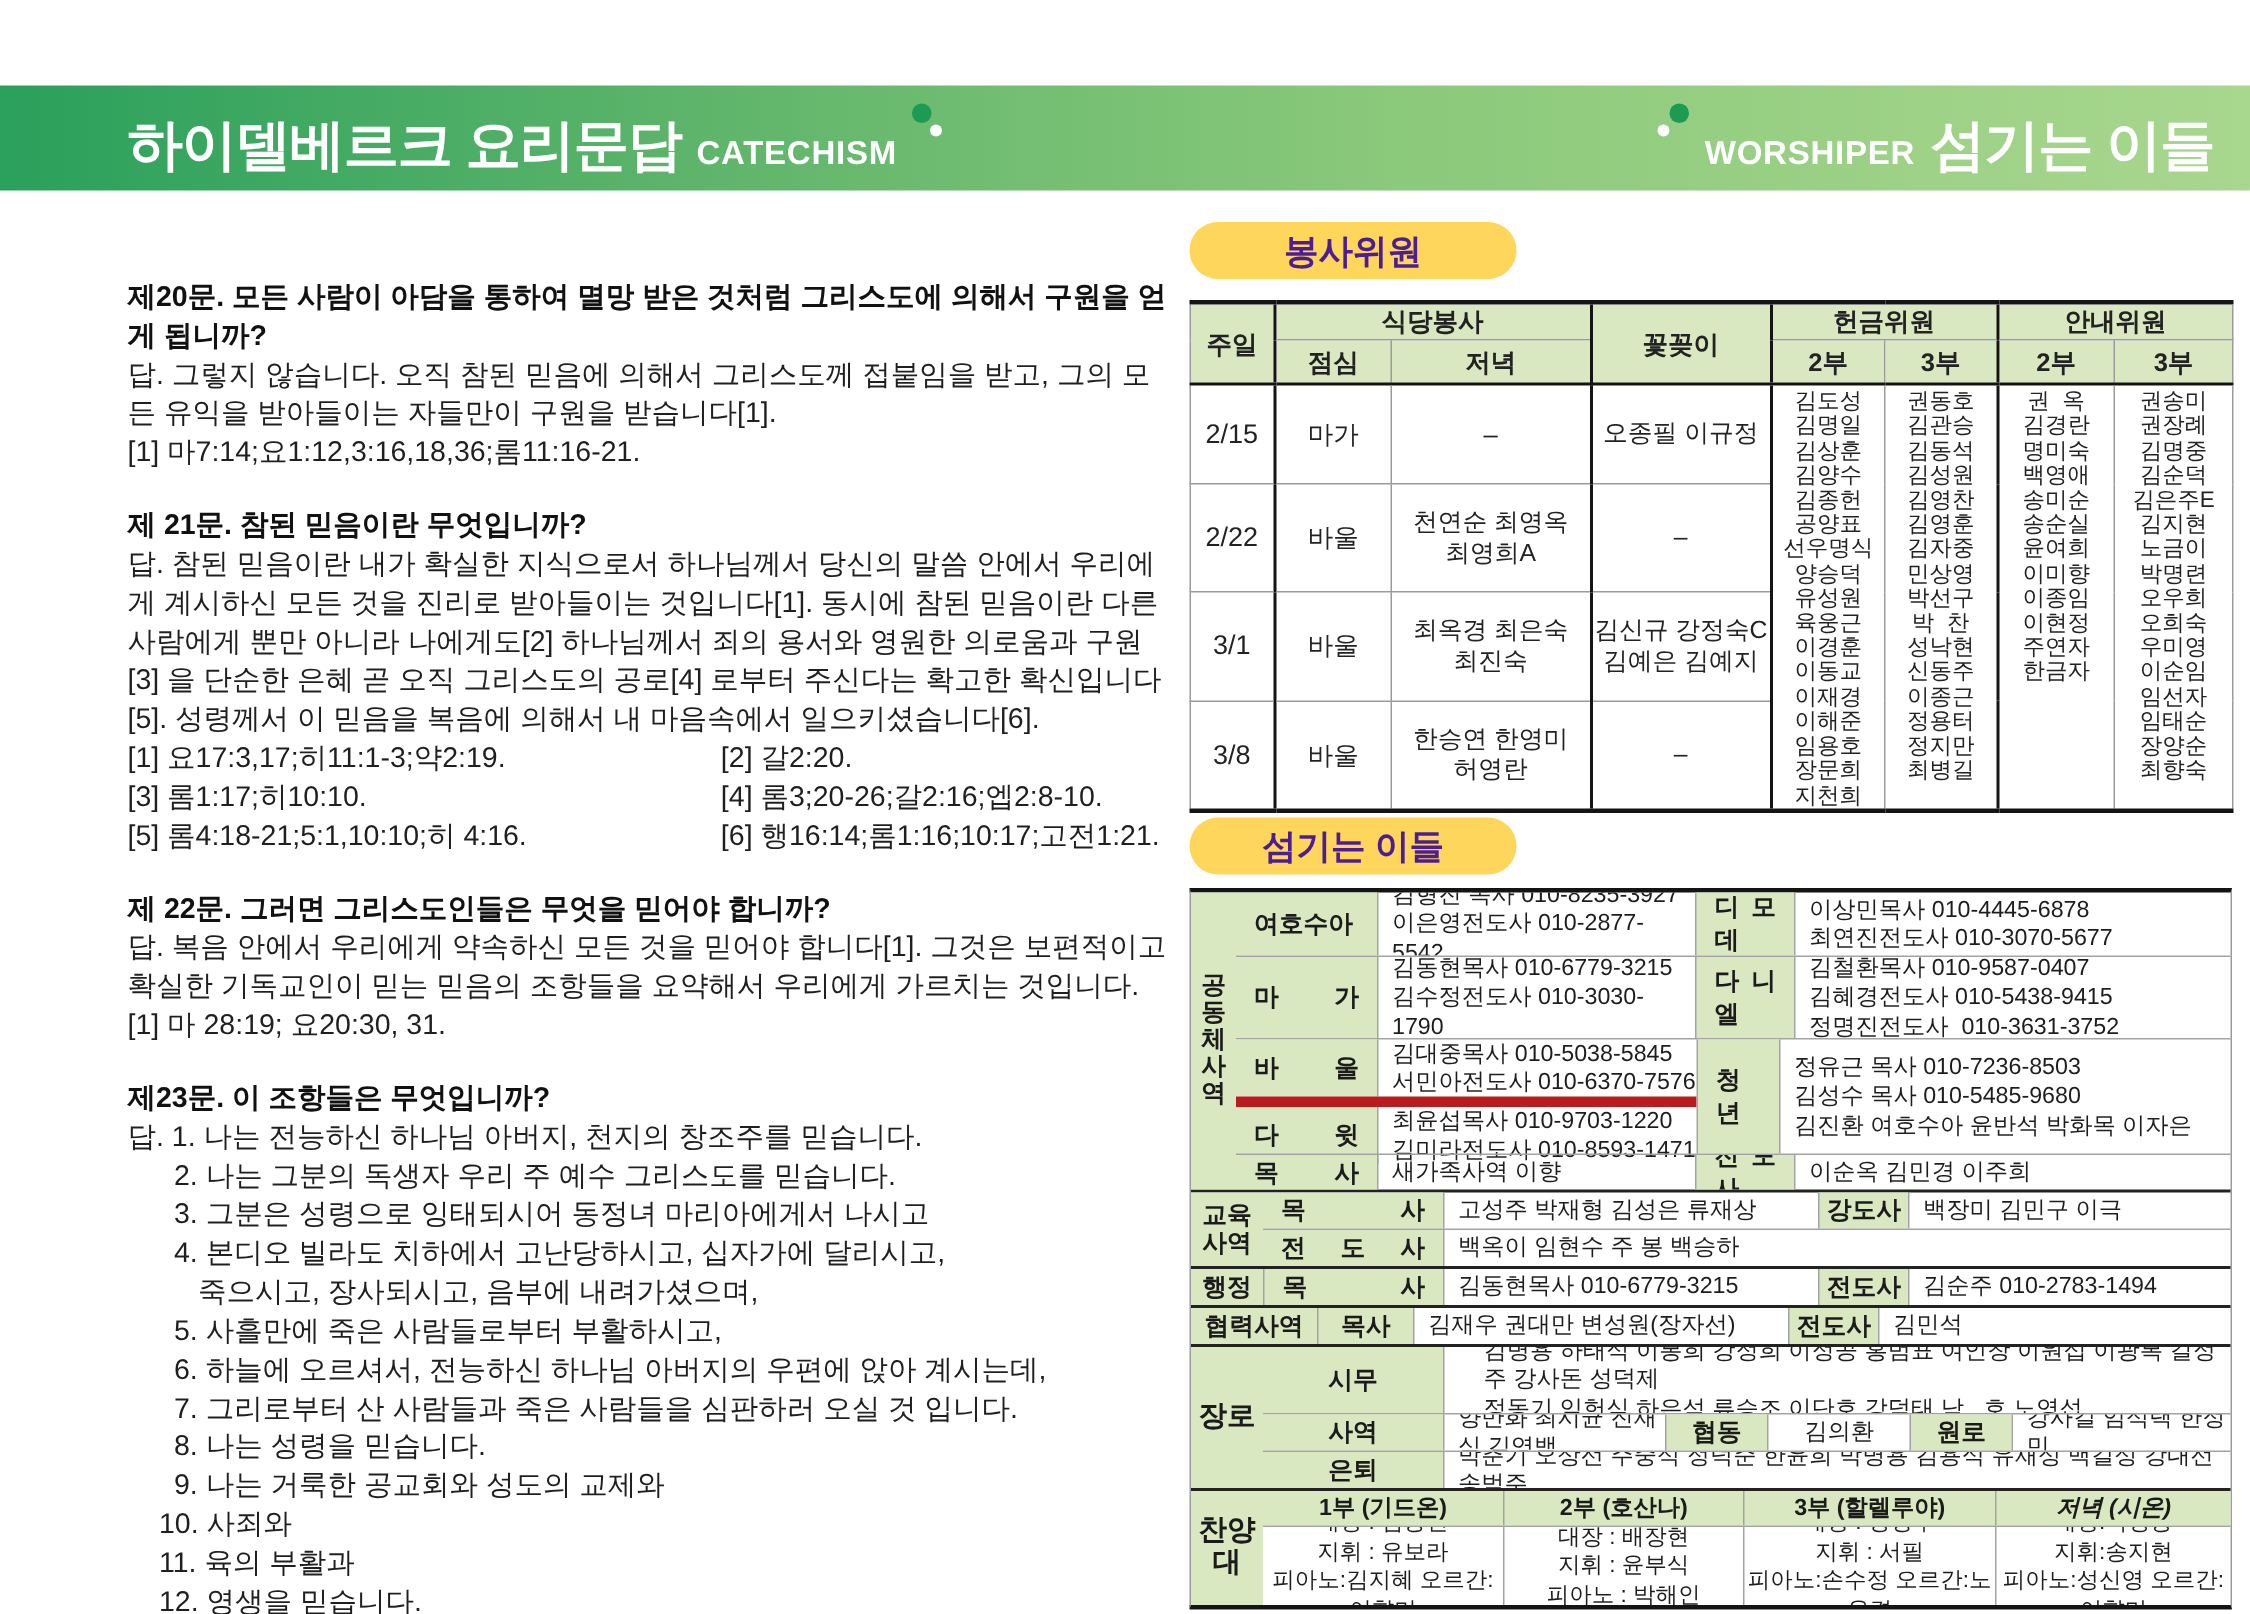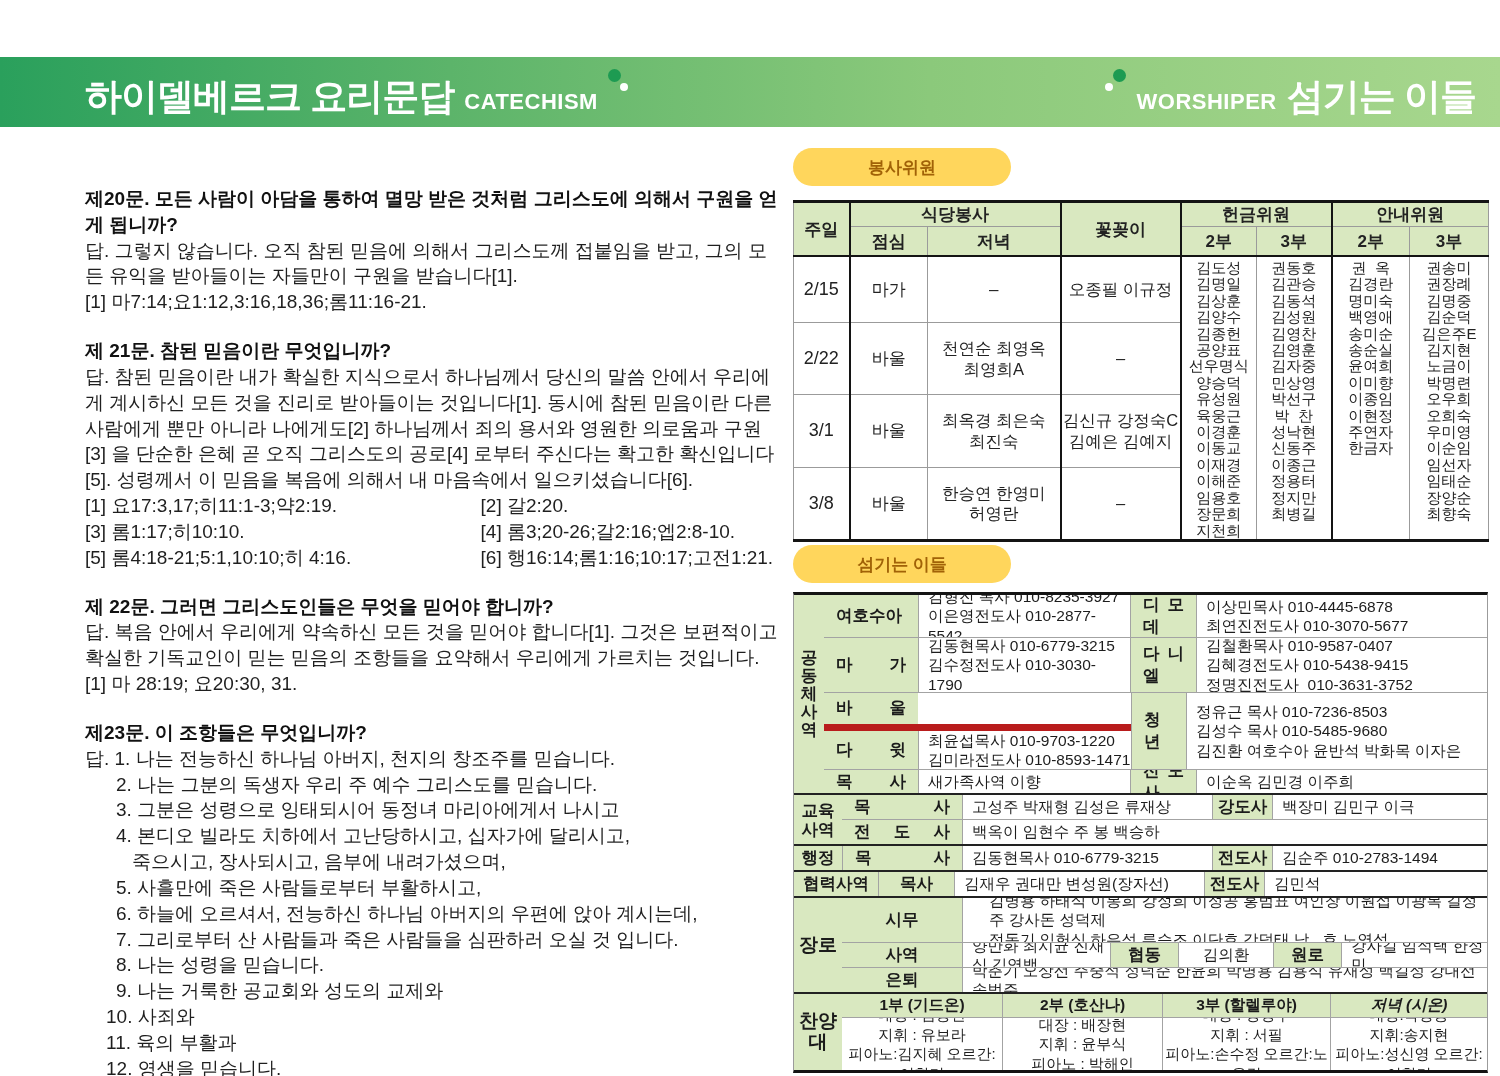--- a/index.html
+++ b/index.html
@@ -24,21 +24,21 @@
   .q-block{margin-bottom:23px;}
   .q-title{font-weight:bold;color:#111;}
   .q-text{white-space:pre-line;}
   .refgrid{display:grid;grid-template-columns:57% 43%;}
   .creed div{white-space:pre-wrap;}
   .li{padding-left:31px;} .lc{padding-left:47px;} .ln{padding-left:21px;}
 
   
   .badge{position:absolute;width:218px;height:38px;background:#ffd65c;border-radius:19px;
          display:flex;align-items:center;justify-content:center;
-         font-size:17px;font-weight:bold;color:#a16207;}
+         font-size:23px;font-weight:bold;color:#4c1d95;}
 
   
   table.bongsa{position:absolute;left:793px;top:200px;width:695px;border-collapse:collapse;table-layout:fixed;
                font-size:17px;}
   .bongsa th,.bongsa td{border:1px solid #9b9b9b;padding:0;text-align:center;vertical-align:middle;overflow:hidden;}
   .bongsa th{background:#d9e8c0;font-weight:bold;color:#222;font-size:17px;}
   .bongsa .bt{border-top:3px solid #141414;}
   .bongsa .bb{border-bottom:3px solid #141414;}
   .bongsa .hu{border-bottom:2px solid #141414;}
   .bongsa .tl{border-left:2px solid #141414;}
@@ -289,20 +289,22 @@
           <div class="cell content pre" style="flex:1;">김철환목사 010-9587-0407
 김혜경전도사 010-5438-9415
 정명진전도사  010-3631-3752</div>
         </div>
         <div class="dbl" style="height:76px;">
           <div class="dbl-left">
             <div class="row" style="height:38px;">
               <div class="cell green" style="width:94px;">
                   <span class="jus">바 울</span>
                 </div>
+              <div class="cell content pre" style="flex:1;">김대중목사 010-5038-5845
+서민아전도사 010-6370-7576</div>
             </div>
             <div class="row" style="flex:1;">
               <div class="cell green" style="width:94px;">
                   <span class="jus">다 윗</span>
                 </div>
               <div class="cell content pre" style="flex:1;">최윤섭목사 010-9703-1220
 김미라전도사 010-8593-1471</div>
             </div>
           </div>
           <div class="dbl-right">
@@ -353,21 +355,21 @@
       <div class="cell green" style="width:120px;">
           <span class="jus">목 사</span>
         </div>
       <div class="cell content" style="width:250px;">김동현목사 010-6779-3215</div>
       <div class="cell green" style="width:60px;">전도사</div>
       <div class="cell content" style="flex:1;">김순주 010-2783-1494</div>
     </div>
 
     <div class="sec" style="height:24px;">
       <div class="cell green" style="width:84px;">협력사역</div>
-      <div class="cell green" style="width:76px;">목사</div>
+      <div class="cell green" style="width:64px;">목사</div>
       <div class="cell content" style="width:250px;">김재우 권대만 변성원(장자선)</div>
       <div class="cell green" style="width:60px;">전도사</div>
       <div class="cell content" style="flex:1;">김민석</div>
     </div>
 
     <div class="sec">
       <div class="cell green vlab" style="width:48px;font-size:19px;">장로</div>
       <div class="rows">
         <div class="row" style="height:44px;">
           <div class="cell green" style="width:120px;">시무</div>

